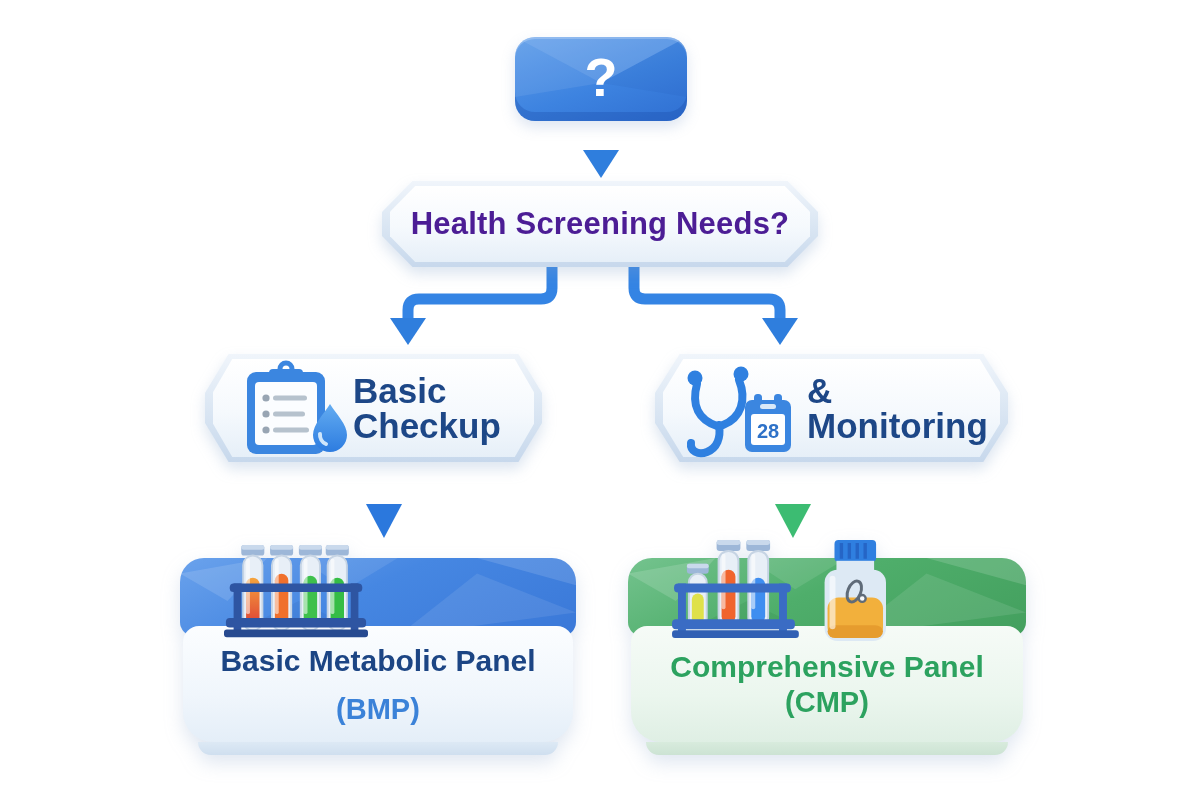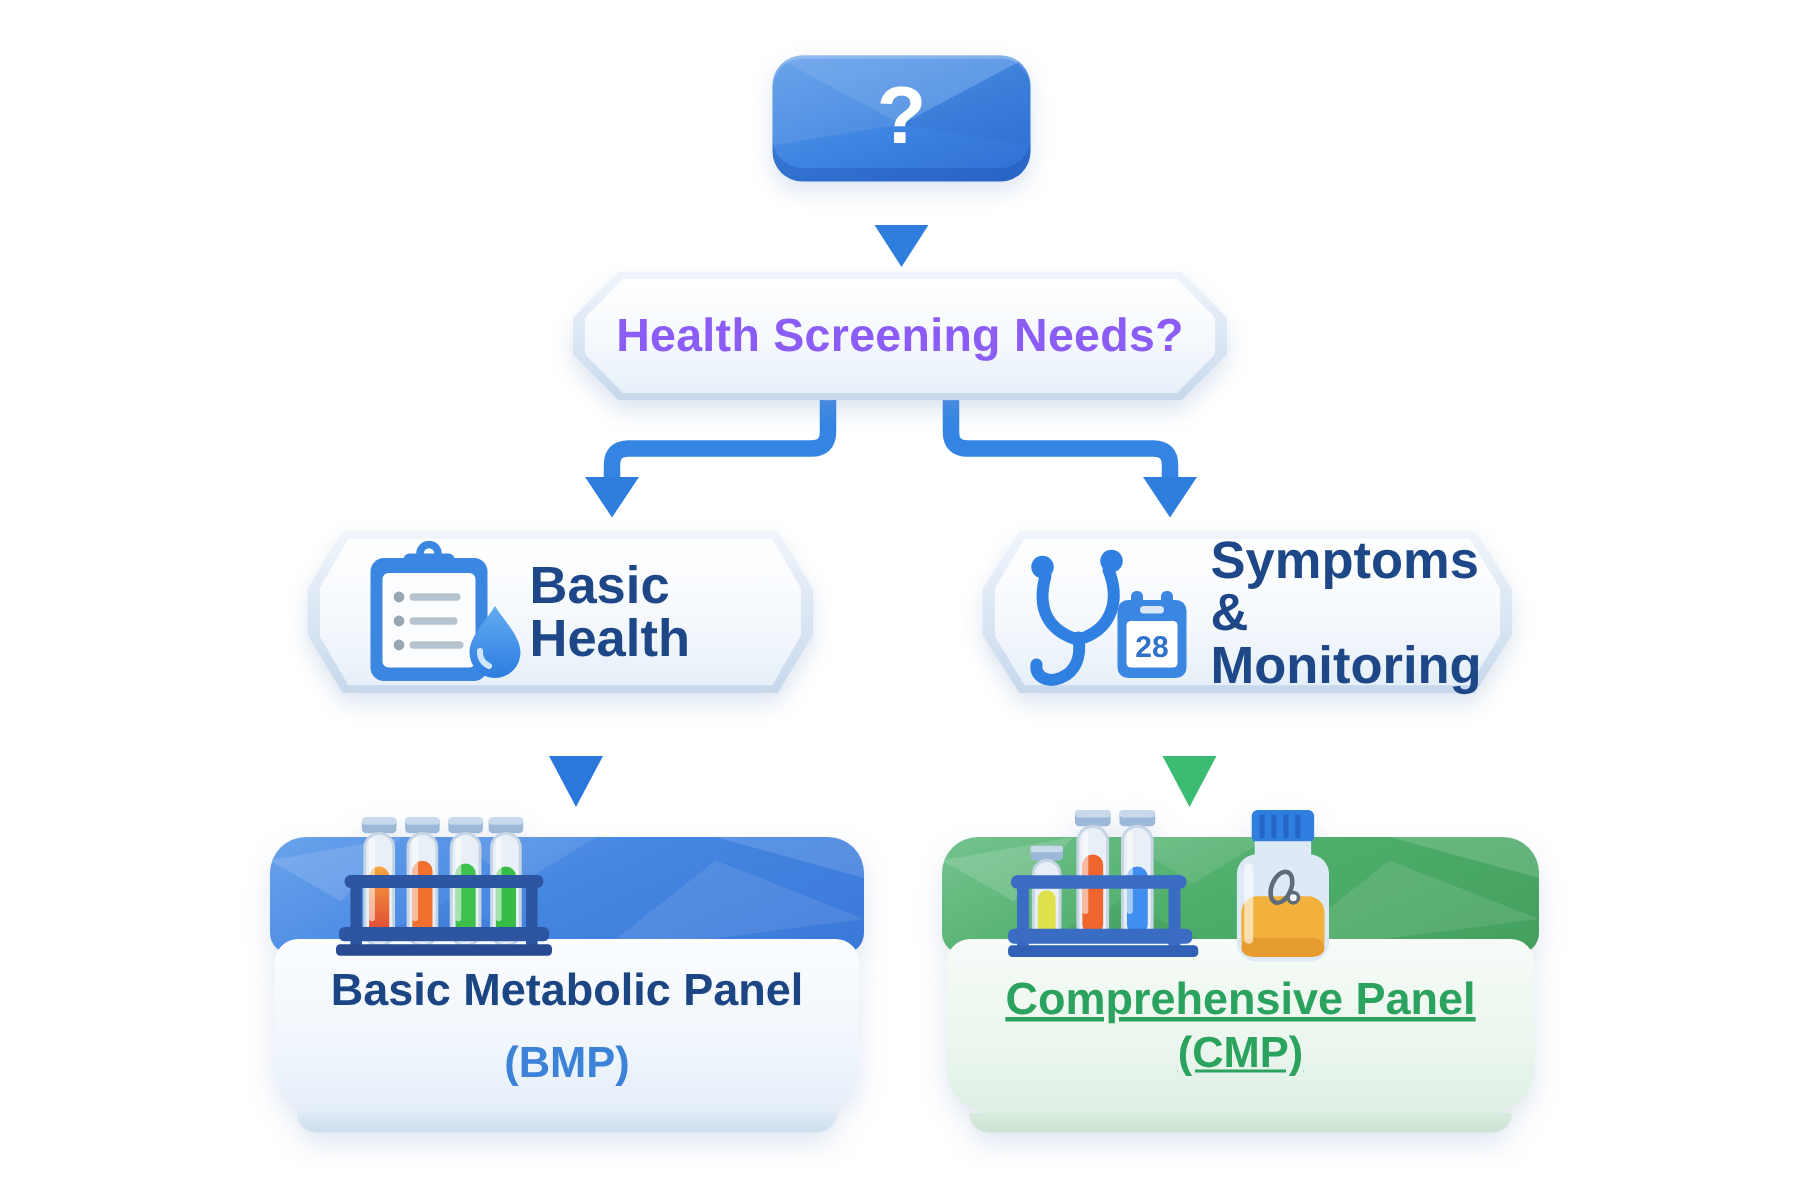--- a/index.html
+++ b/index.html
@@ -29,21 +29,21 @@
   .icebox{position:absolute;z-index:2;filter:drop-shadow(0 7px 7px rgba(130,160,200,.28));}
   .ice-outer{position:absolute;inset:0;
     background:linear-gradient(180deg,#f0f5fb 0%,#dde8f4 45%,#c7d8ec 100%);
     clip-path:polygon(7% 0,93% 0,100% 36%,100% 64%,93% 100%,7% 100%,0 64%,0 36%);}
   .ice-inner{position:absolute;inset:5px 8px;
     background:linear-gradient(180deg,#ffffff 0%,#f5f9fd 55%,#e6eff8 100%);
     clip-path:polygon(6% 0,94% 0,100% 34%,100% 66%,94% 100%,6% 100%,0 66%,0 34%);}
   .ice-content{position:absolute;inset:0;display:flex;align-items:center;}
 
   .health-box{left:382px;top:181px;width:436px;height:86px;}
-  .health-label{width:100%;text-align:center;font-size:31px;font-weight:700;color:#8b5cf6;letter-spacing:.2px;}
+  .health-label{width:100%;text-align:center;font-size:31px;font-weight:700;color:#4c1d95;letter-spacing:.2px;}
 
   .basic-box{left:205px;top:354px;width:337px;height:108px;}
   .sym-box{left:655px;top:354px;width:353px;height:108px;}
   .branch-label{font-size:35px;font-weight:700;color:#1d4787;line-height:35px;}
   .basic-box .branch-label{margin-left:148px;}
   .sym-box .branch-label{margin-left:152px;}
   .branch-icon{position:absolute;}
   .clip-art{left:34px;top:6px;}
   .steth-art{left:26px;top:8px;}
 
@@ -59,21 +59,21 @@
     display:flex;flex-direction:column;align-items:center;justify-content:center;}
   .oc-body.blue{background:linear-gradient(180deg,#fbfdff 0%,#f0f6fc 60%,#e4eef8 100%);}
   .oc-body.green{background:linear-gradient(180deg,#f6fbf7 0%,#ebf6ee 60%,#dfefe4 100%);}
   .oc-lip{margin:0 18px;height:13px;border-radius:0 0 22px 22px;}
   .oc-lip.blue{background:linear-gradient(180deg,#dde9f5,#cfdfef);}
   .oc-lip.green{background:linear-gradient(180deg,#d8ebdd,#cce3d3);}
   .oc-title{font-size:30px;font-weight:700;line-height:36px;}
   .oc-code{font-size:29px;font-weight:700;line-height:34px;}
   .bmp-box .oc-title{color:#1c4584;}
   .bmp-box .oc-code{color:#3b82d8;margin-top:13px;}
-  .cmp-box .oc-title,.cmp-box .oc-code{color:#2ca25f;text-decoration:underline;}
+  .cmp-box .oc-title,.cmp-box .oc-code{color:#2ca25f;}
   .oc-art{position:absolute;z-index:3;}
   .bmp-rack{left:44px;top:-14px;}
   .cmp-art{left:44px;top:-18px;}
 </style>
 </head>
 <body>
 
 <div class="canvas">
 
   <svg class="connectors" width="1200" height="800" viewBox="0 0 1200 800">
@@ -154,21 +154,21 @@
           <circle cx="27" cy="70" r="3.6" fill="#98a5b3"></circle>
             <rect x="34" y="67.5" width="36" height="5" rx="2.5" fill="#b6c2cd"></rect>
         </g>
         <g>
           <path d="M91,44 C85,54 74,64 74,75 A17,17 0 1 0 108,75 C108,64 97,54 91,44 Z" fill="url(#gdrop)"></path>
           <path d="M81,74 a10,10 0 0 0 6,10" stroke="#cfe6fb" stroke-width="4" fill="none" stroke-linecap="round"></path>
         </g>
       </svg>
       <div class="branch-label">
         <div>Basic</div>
-        <div>Health</div>
+        <div>Checkup</div>
       </div>
     </div>
   </div>
 
   <div class="icebox sym-box">
     <div class="ice-outer"></div>
     <div class="ice-inner"></div>
     <div class="ice-content">
       <svg class="branch-icon steth-art" width="118" height="98" viewBox="0 0 118 98">
         <g stroke="#2f80e0" fill="none" stroke-linecap="round">
@@ -181,21 +181,20 @@
         <g transform="translate(64,32)">
           <rect x="9" y="0" width="8" height="13" rx="3.5" fill="#3b86e0"></rect>
           <rect x="29" y="0" width="8" height="13" rx="3.5" fill="#3b86e0"></rect>
           <rect x="0" y="6" width="46" height="52" rx="7" fill="#3b86e0"></rect>
           <rect x="15" y="10" width="16" height="5" rx="2.5" fill="#d8e8f8"></rect>
           <rect x="6" y="20" width="34" height="31" rx="3" fill="#ffffff"></rect>
           <text x="23" y="44" text-anchor="middle" font-size="20" font-weight="bold" fill="#2f72c8">28</text>
         </g>
       </svg>
       <div class="branch-label">
-        <div>Symptoms</div>
         <div>&amp; Monitoring</div>
       </div>
     </div>
   </div>
 
   <div class="outcome bmp-box">
     <div class="oc-header blue">
       <svg class="facets" viewBox="0 0 100 40" preserveAspectRatio="none">
         <polygon points="0,8 22,0 12,22" fill="rgba(255,255,255,.13)"></polygon>
         <polygon points="30,0 55,0 42,16" fill="rgba(255,255,255,.09)"></polygon>

